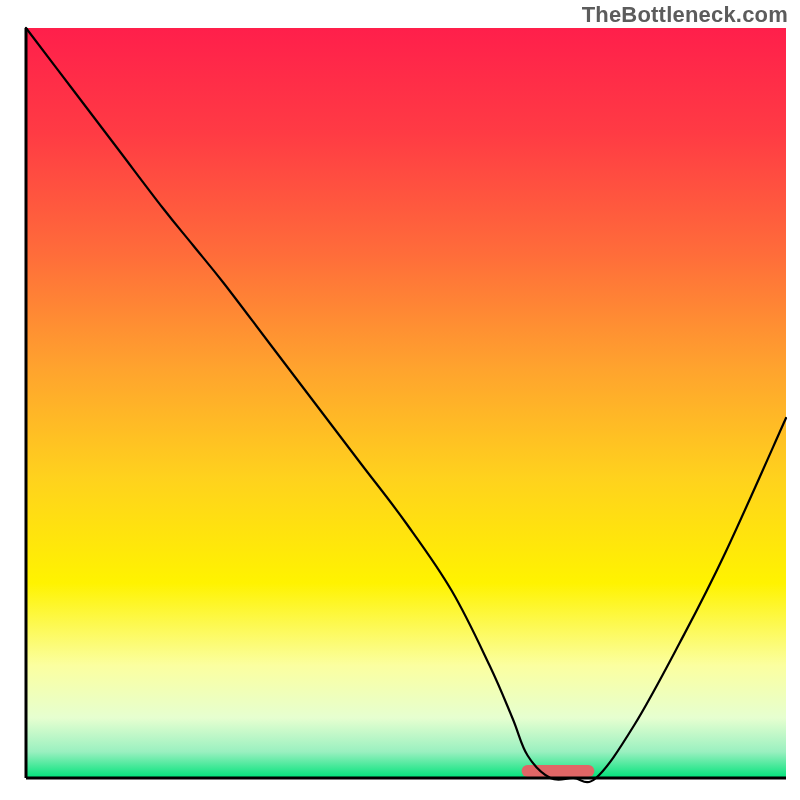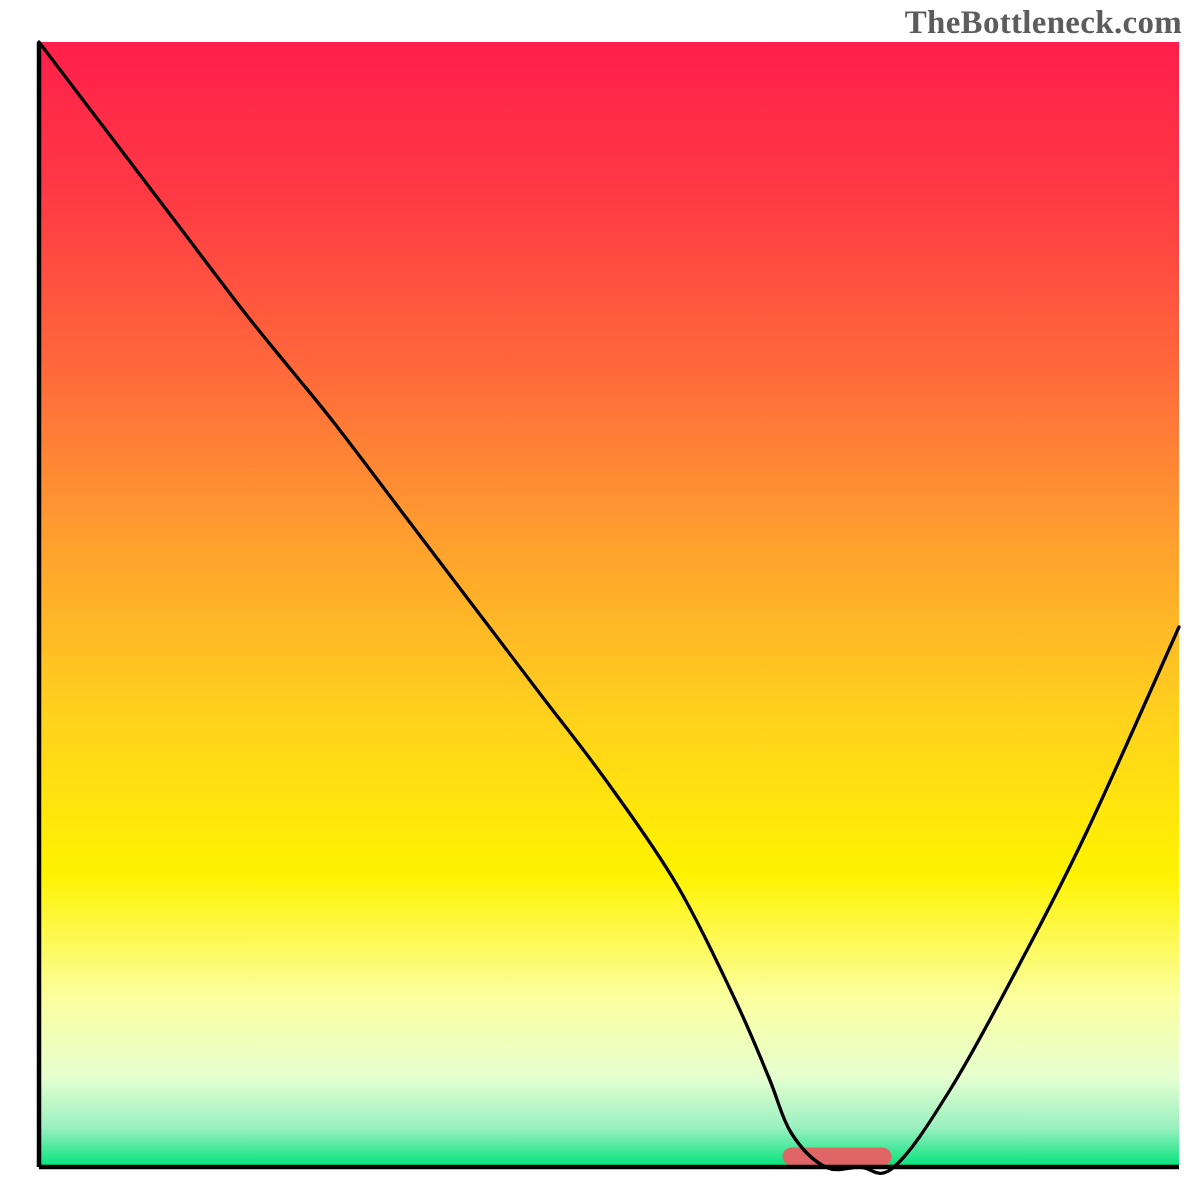--- a/index.html
+++ b/index.html
@@ -12,21 +12,21 @@
   }
   .chart-container {
     position: relative;
     width: 800px;
     height: 800px;
   }
   .watermark {
     position: absolute;
     top: 2px;
     right: 12px;
-    font-family: Liberation Serif, serif;
+    font-family: Liberation Sans, sans-serif;
     font-size: 22px;
     font-weight: 600;
     color: #5c5c5c;
     z-index: 10;
     letter-spacing: 0.2px;
   }
   svg {
     display: block;
   }
 </style>

